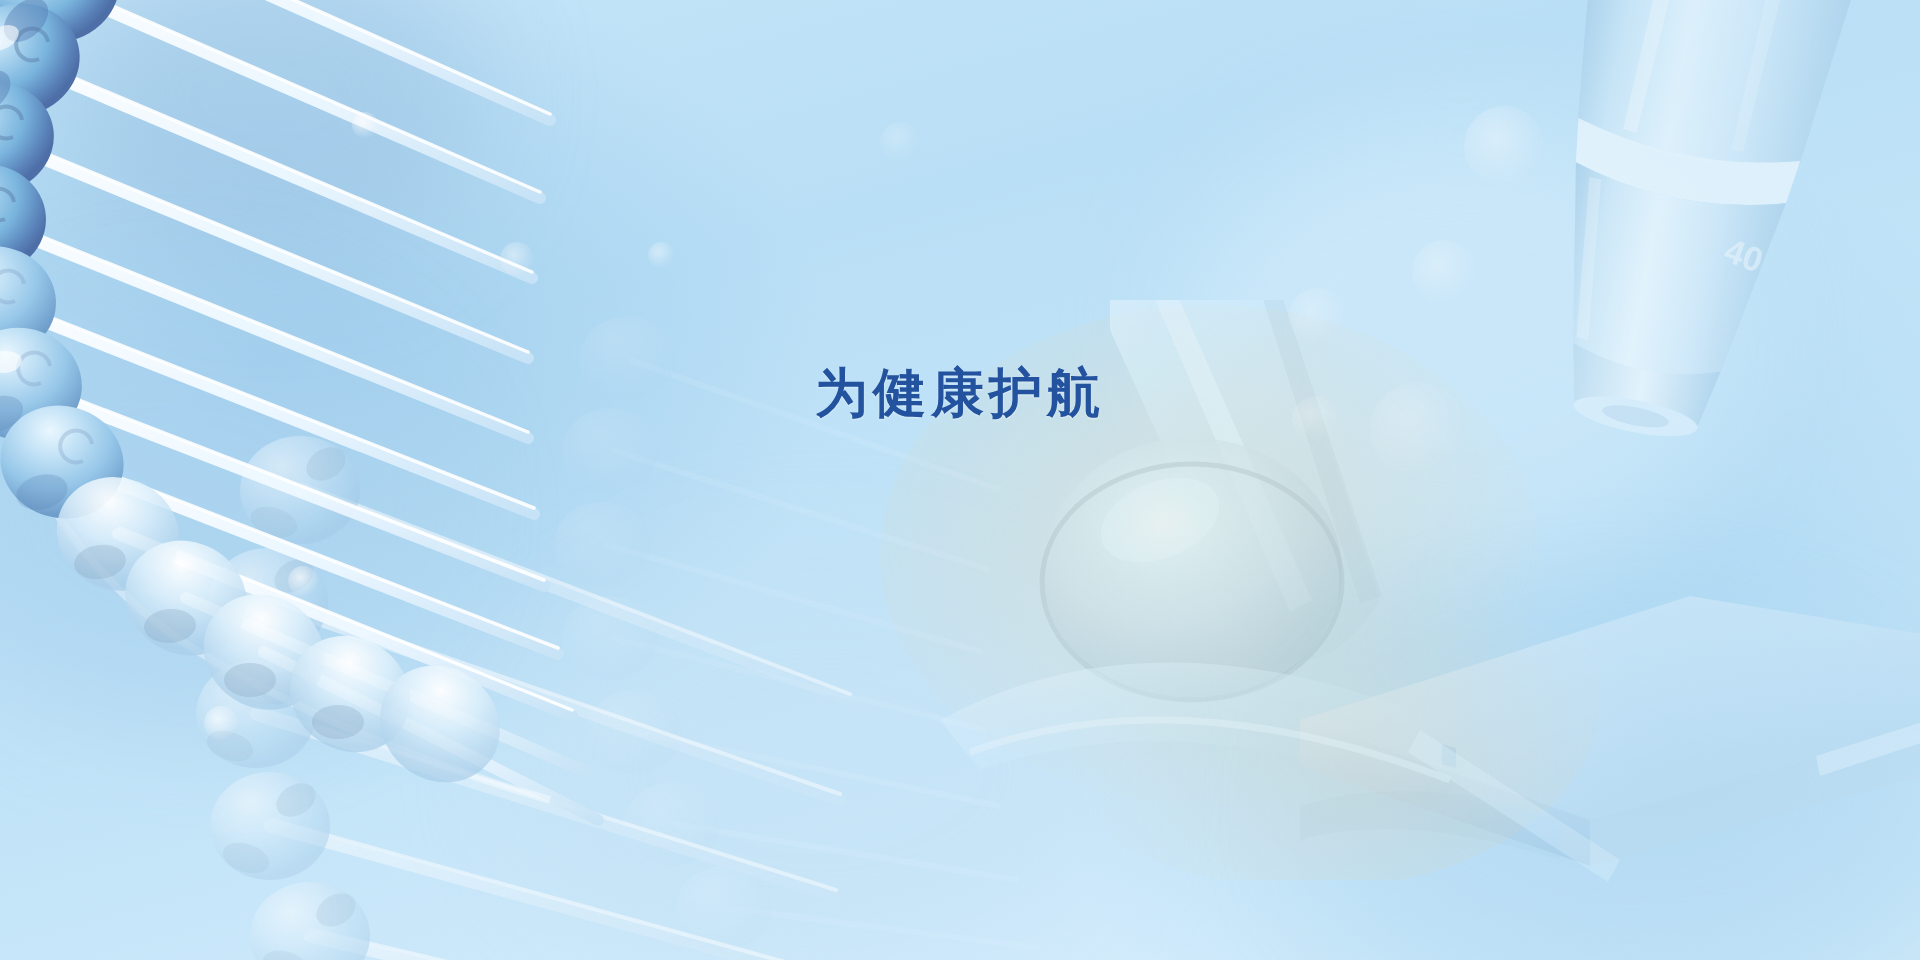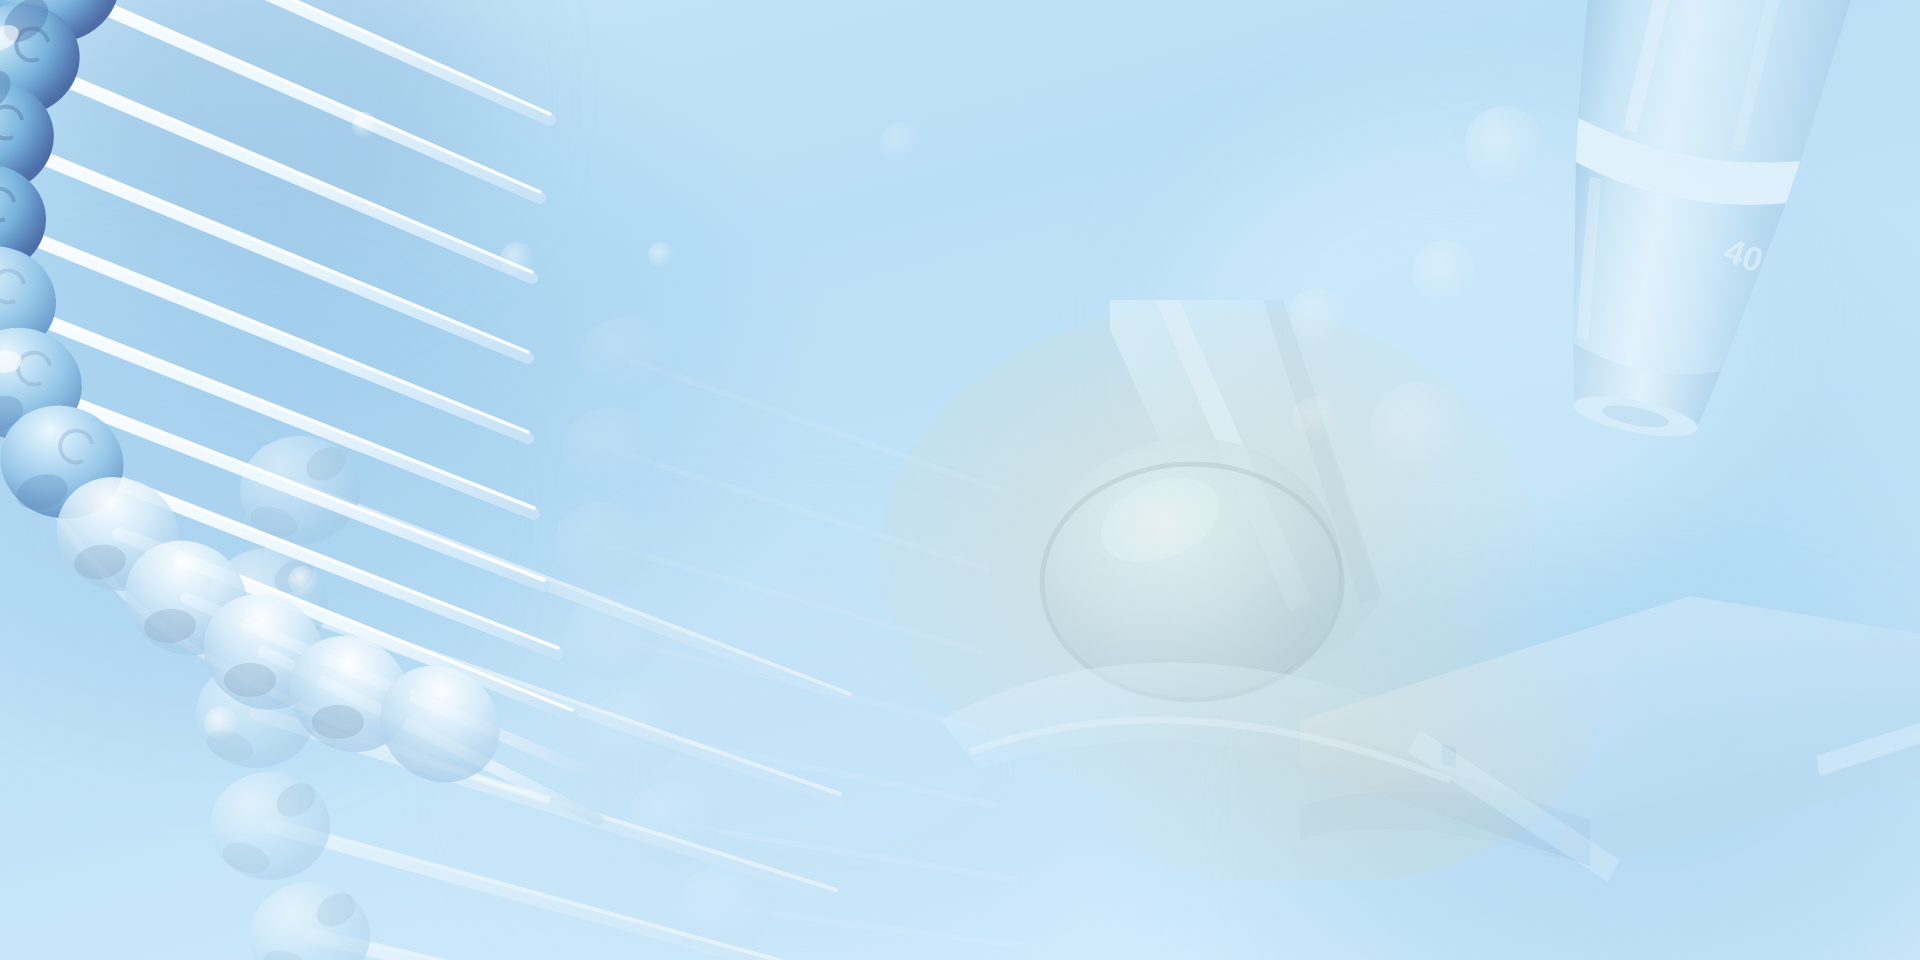--- a/index.html
+++ b/index.html
@@ -403,15 +403,16 @@
     <div class="bokeh" style="left:648px; top:242px; width:26px; height:26px; opacity:.50;"></div>
     <div class="bokeh" style="left:1464px;top:106px; width:80px; height:80px; opacity:.42;"></div>
     <div class="bokeh" style="left:1412px;top:240px; width:64px; height:64px; opacity:.34;"></div>
     <div class="bokeh" style="left:1288px;top:288px; width:58px; height:58px; opacity:.30;"></div>
     <div class="bokeh" style="left:1292px;top:396px; width:46px; height:46px; opacity:.32;"></div>
     <div class="bokeh" style="left:1370px;top:382px; width:96px; height:96px; opacity:.26;"></div>
     <div class="bokeh" style="left:880px; top:122px; width:40px; height:40px; opacity:.26;"></div>
   </div>
 
   <div id="textblock">
+    <div id="tagline">为健康护航</div>
   </div>
 
 </div>
 
 </body></html>

